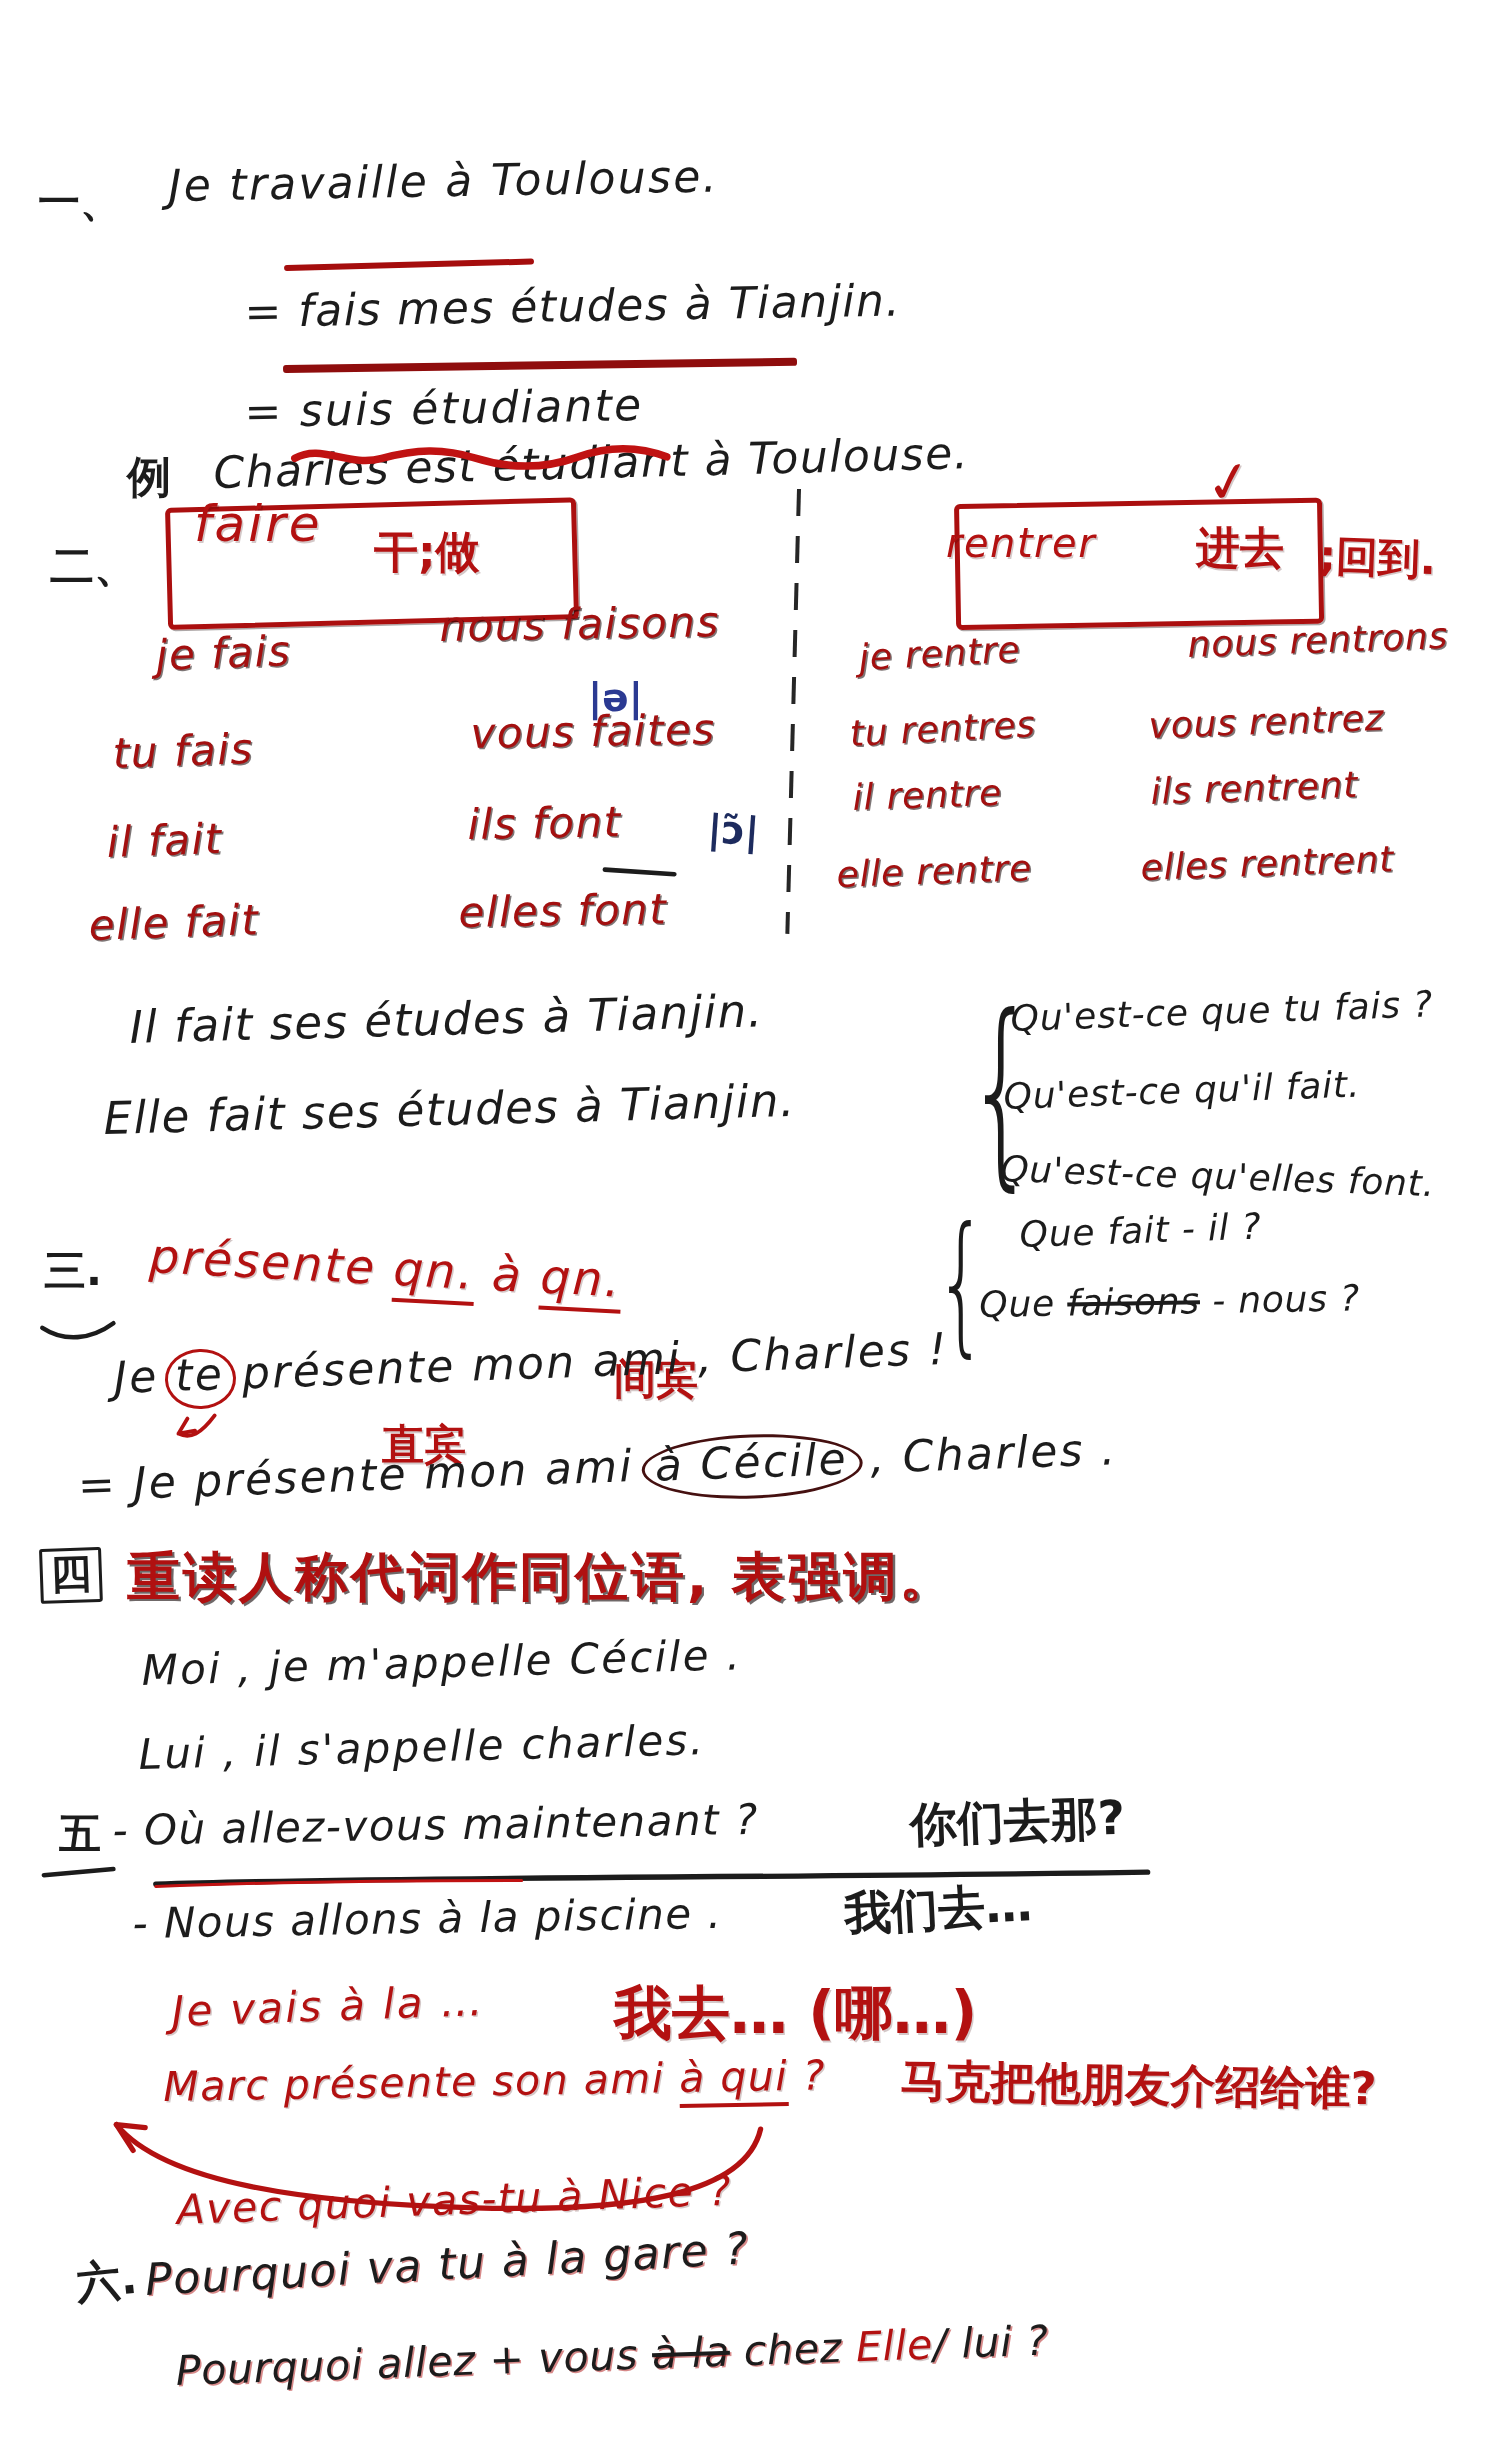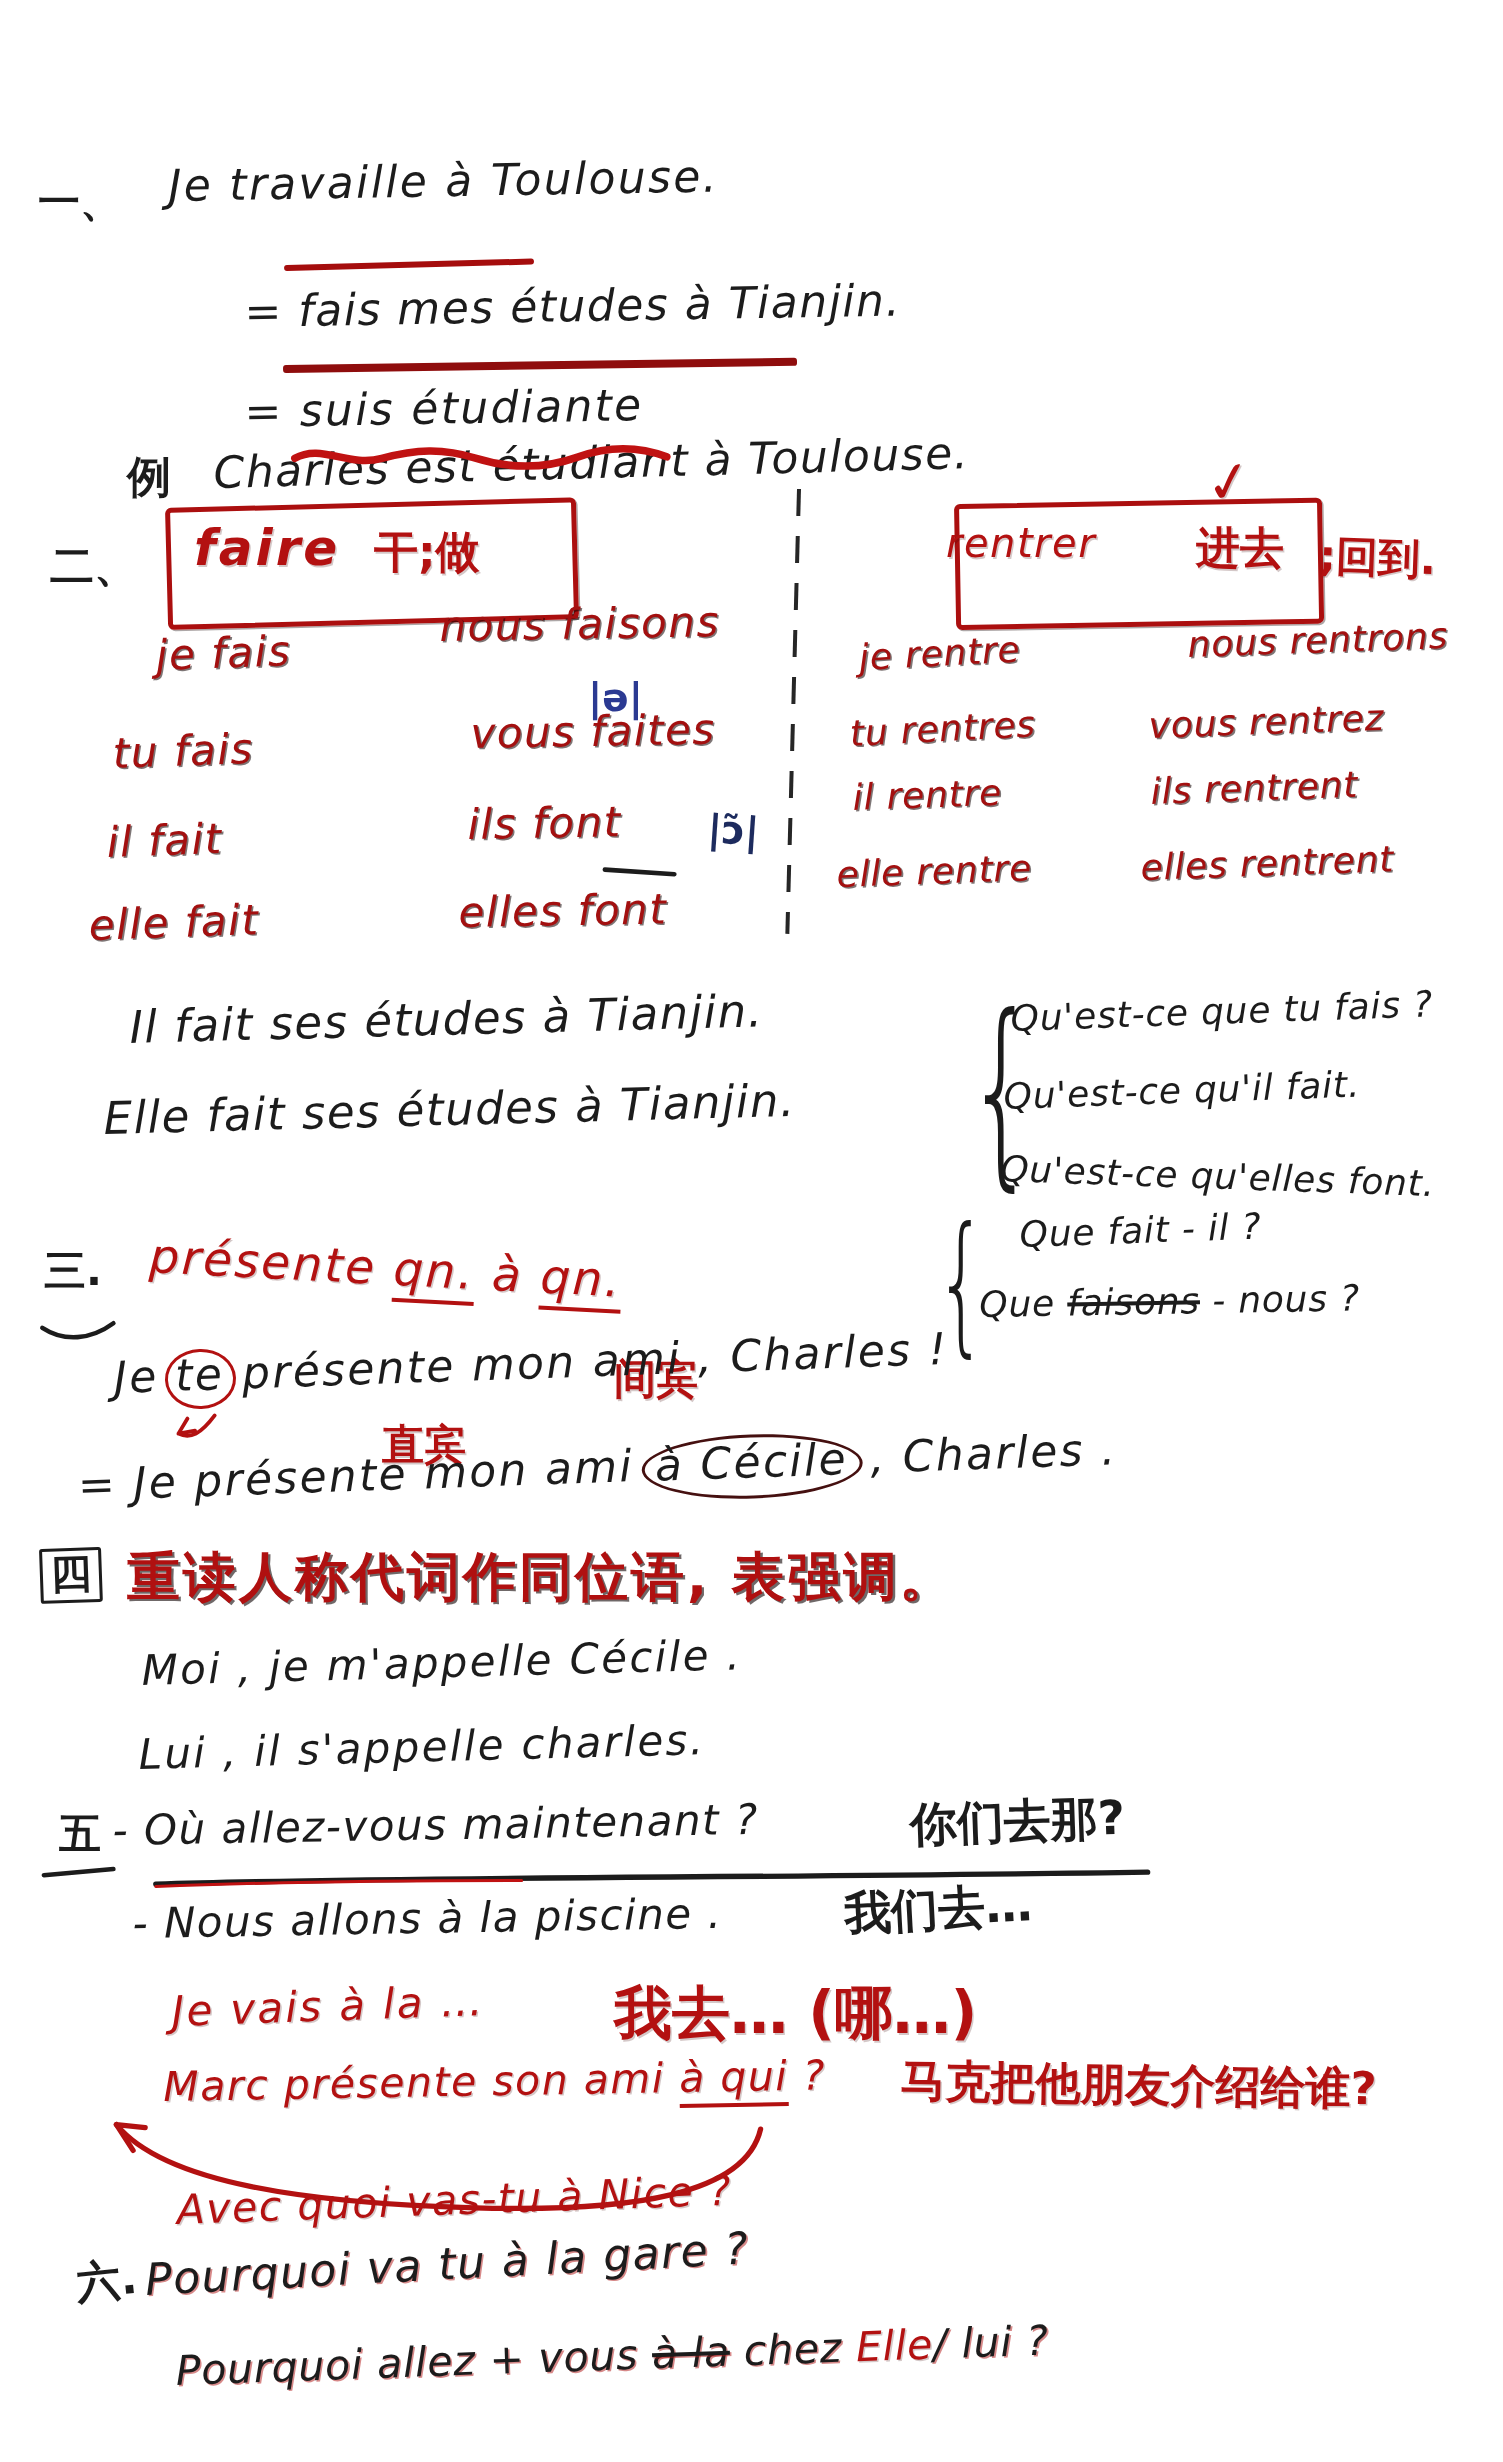--- a/index.html
+++ b/index.html
@@ -42,21 +42,21 @@
   <div class="rline" style="left:284px;top:265px;width:250px;height:6px;background:#a50d0d;transform:rotate(-1.5deg);"></div>
   <div class="hw ink" style="left:244px;top:289px;font-size:44px;letter-spacing:1.5px;transform:rotate(-1deg);">= fais mes études  à  Tianjin.</div>
   <div class="rline" style="left:283px;top:365px;width:514px;height:7.6px;background:#8f0d0d;transform:rotate(-0.8deg);"></div>
   <div class="hw ink" style="left:244px;top:389px;font-size:44px;letter-spacing:2.3px;transform:rotate(-1deg);">= suis étudiante</div>
   <div class="hw zh ink" style="left:127px;top:454px;font-size:44px;">例</div>
   <div class="hw ink" style="left:213px;top:450px;font-size:44px;letter-spacing:1.5px;transform:rotate(-1.5deg);">Charles est étudiant à Toulouse.</div>
 
   <div class="hw zh ink" style="left:50px;top:543px;font-size:44px;">二、</div>
 
   <div class="box-red" style="left:165px;top:508px;width:401px;height:112px;transform:rotate(-1.5deg);"></div>
-  <div class="hw red" style="left:194px;top:522px;font-size:50px;letter-spacing:3px;font-weight:bold;">faire</div>
+  <div class="hw red" style="left:194px;top:498px;font-size:50px;letter-spacing:3px;">faire</div>
   <div class="hw zh red" style="left:374px;top:529px;font-size:44px;">干;做</div>
 
   <div class="box-red" style="left:954px;top:504px;width:358px;height:116px;transform:rotate(-1deg);"></div>
   <div class="hw red" style="left:946px;top:522px;font-size:40px;letter-spacing:1.5px;font-style:italic;">rentrer</div>
   <div class="hw zh red" style="left:1196px;top:525px;font-size:44px;text-align:center;">进去</div>
   <div class="hw zh red" style="left:1320px;top:534px;font-size:42px;transform:rotate(2deg);">;回到.</div>
   <div class="hw red" style="left:1201px;top:458px;font-size:56px;font-weight:700;transform:rotate(-10deg);">✓</div>
 
   <div class="divider" style="left:797px;top:489px;height:445px;transform:rotate(1.5deg);"></div>
 

